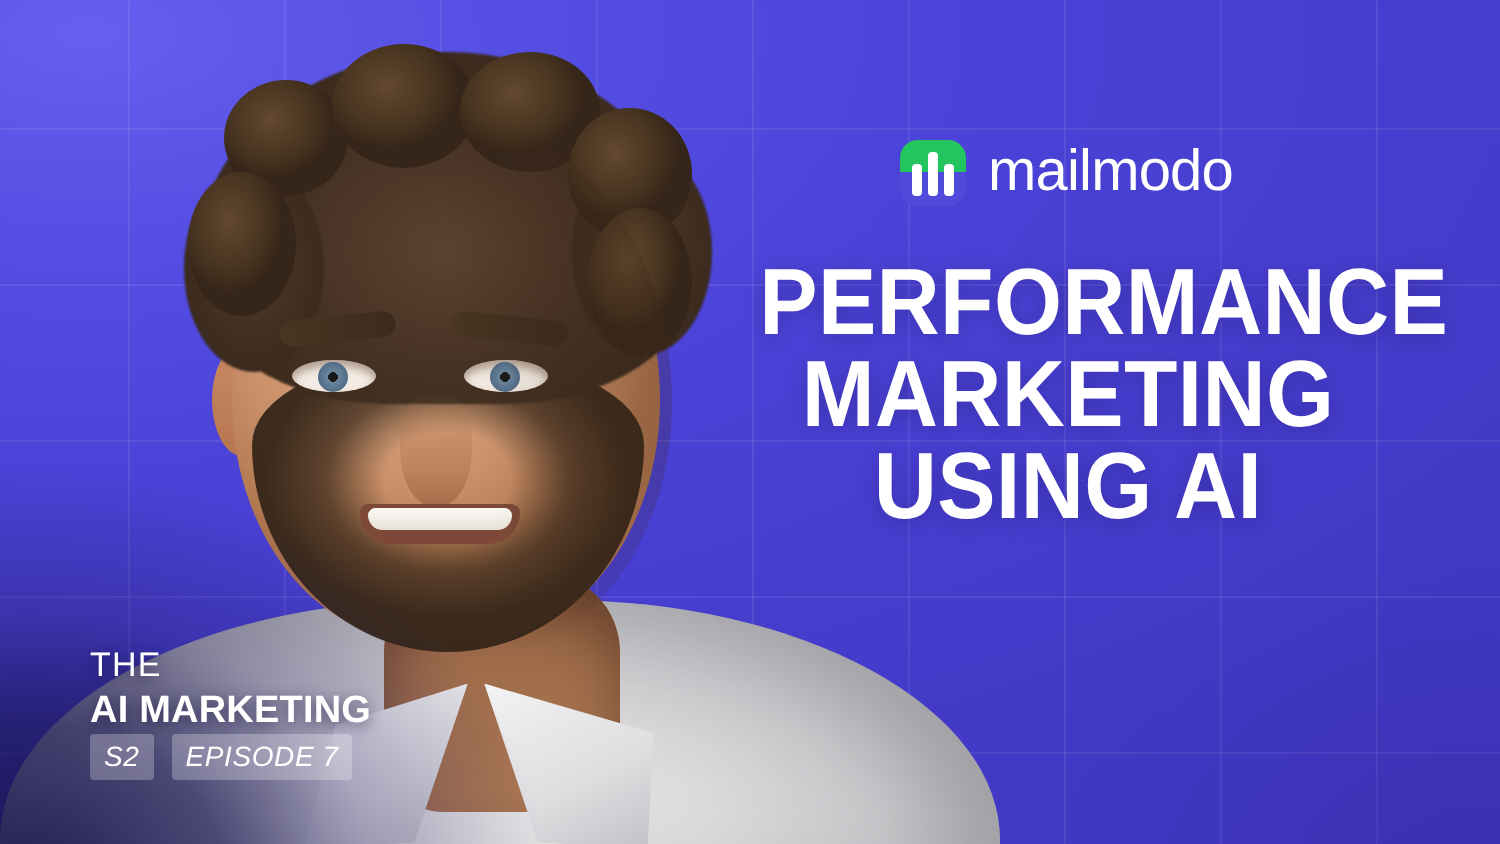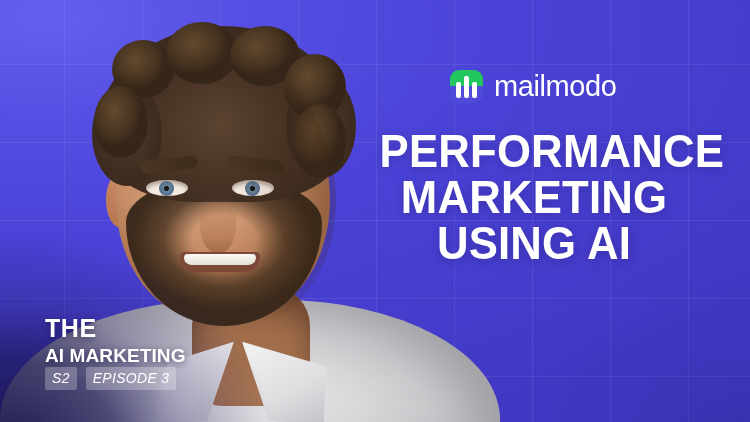--- a/index.html
+++ b/index.html
@@ -282,22 +282,22 @@
   .headline .hl-line { display: block; white-space: nowrap; }
 
   
   .lockup {
     position: absolute;
     left: 45px;
     bottom: 32px;
     color: #ffffff;
   }
   .lk-the {
-    font-size: 25px;
-    font-weight: 700;
+    font-size: 17px;
+    font-weight: 400;
     letter-spacing: 0.6px;
     line-height: 1;
     margin-bottom: 5px;
     text-shadow: 0 2px 6px rgba(20,16,60,0.55);
   }
   .lk-main {
     font-size: 19px;
     font-weight: 700;
     letter-spacing: 0.1px;
     line-height: 1.04;
@@ -383,17 +383,17 @@
     <span class="hl-line">PERFORMANCE</span>
     <span class="hl-line">MARKETING</span>
     <span class="hl-line">USING AI</span>
   </div>
 
   <div class="lockup">
     <div class="lk-the">THE</div>
     <div class="lk-main">AI MARKETING</div>
     <div class="lk-row">
       <div class="badge">S2</div>
-      <div class="badge">EPISODE 3</div>
+      <div class="badge">EPISODE 7</div>
     </div>
   </div>
 
 </div>
 
 </body></html>

